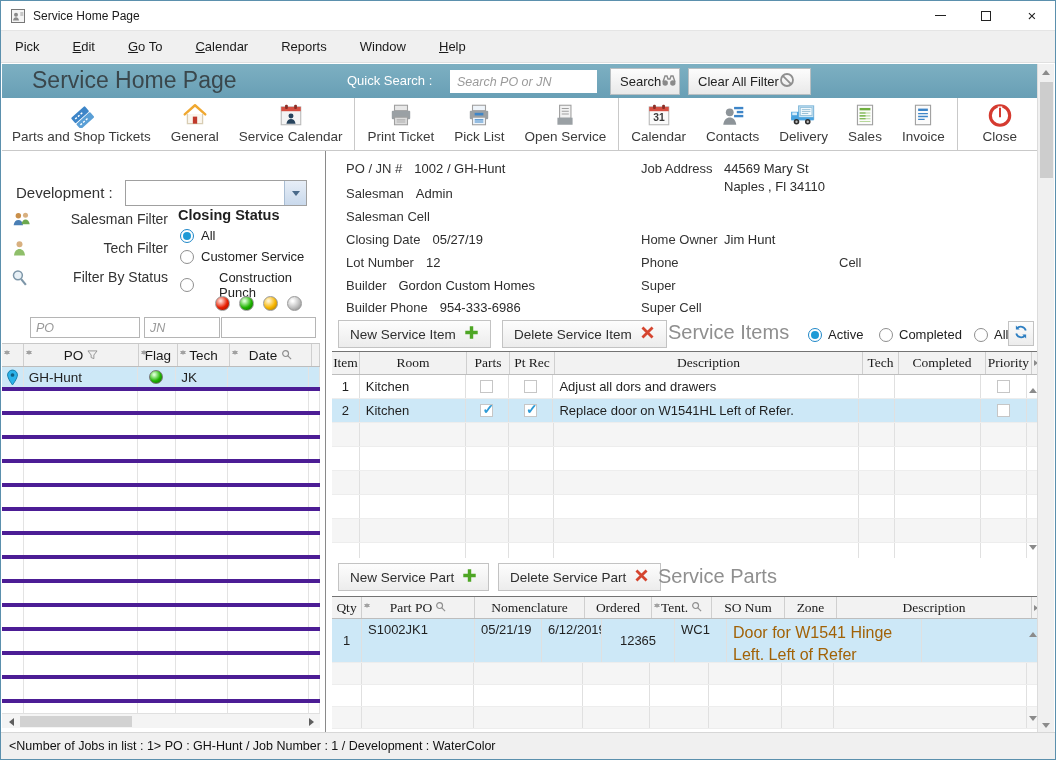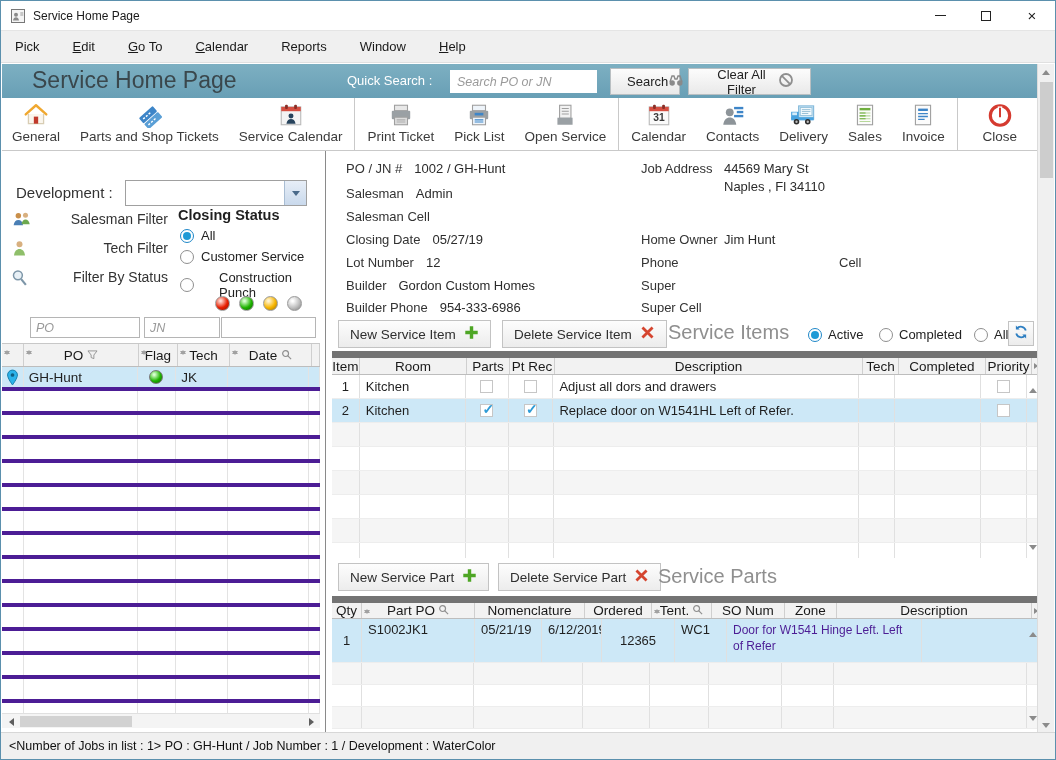--- a/index.html
+++ b/index.html
@@ -19,21 +19,21 @@
   
   .menubar { height:32px; background:#f0f0f0; display:flex; align-items:center; padding-left:14px; border-bottom:1px solid #e0e0e0; }
   .menu-item { font-size:13px; color:#1a1a1a; margin-right:33px; }
 
   
   .teal { position:absolute; left:1px; top:63px; width:1038px; height:34px; background:linear-gradient(180deg,#7db0c2,#689fb5); }
   .teal-title { position:absolute; left:30px; top:3px; font-size:23px; color:#3a474c; }
   .qs-label { position:absolute; left:345px; top:9px; font-size:13px; color:#fff; }
   .qs-input { position:absolute; left:448px; top:6px; width:147px; height:23px; border:1px solid #ffffff; background:#fff; font-size:12.5px; padding:0 6px; color:#333; font-family:"Liberation Sans",sans-serif; }
   .qs-input::placeholder { font-style:italic; color:#9a9a9a; }
-  .hd-btn { position:absolute; top:4px; height:27px; background:linear-gradient(#fcfcfc,#e9e9e9); border:1px solid #b9bfc2; display:inline-flex; align-items:center; padding:0 16px; font-size:13px; color:#222; }
+  .hd-btn { position:absolute; top:4px; height:27px; background:linear-gradient(#fcfcfc,#e9e9e9); border:1px solid #b9bfc2; display:inline-flex; align-items:center; padding:0 9px; font-size:13px; color:#222; }
   .hd-btn.search { left:608px; width:70px; }
   .hd-btn.clear { left:686px; width:123px; }
 
   
   .toolbar { position:absolute; left:1px; top:97px; width:1038px; height:53px; background:#fff; border-bottom:1px solid #c9c9c9; display:flex; }
   .tb-group { display:flex; align-items:stretch; }
   .tb-sep { width:1px; background:#c9c9c9; margin:0 2px; }
   .tb-item { display:flex; flex-direction:column; align-items:center; justify-content:flex-start; padding:3px 10px 0 10px; }
   .tb-icon { height:28px; display:flex; align-items:center; }
   .tb-label { font-size:13.5px; color:#3b3b3b; white-space:nowrap; }
@@ -95,37 +95,37 @@
   .d-row { position:absolute; display:flex; align-items:flex-start; font-size:13px; color:#333; }
   .d-label { margin-right:12px; white-space:nowrap; }
   .d-label.fixed { width:78px; margin-right:5px; }
   .d-value { white-space:nowrap; color:#2b2b2b; }
   .act-btn { position:absolute; height:28px; background:linear-gradient(#fdfdfd,#ececec); border:1px solid #c3c3c3; display:inline-flex; align-items:center; gap:8px; padding:0 11px; font-size:13.5px; color:#2f2f2f; white-space:nowrap; }
   .sec-title { position:absolute; font-size:20px; color:#8f8f8f; white-space:nowrap; }
   .flt-radio { position:absolute; display:flex; align-items:center; gap:6px; font-size:13px; color:#222; }
   .refresh-btn { position:absolute; width:26px; height:25px; background:linear-gradient(#fdfdfd,#ececec); border:1px solid #c3c3c3; display:flex; align-items:center; justify-content:center; }
 
   .grid { position:absolute; }
-  .ghead { display:flex; height:24px; background:#f2f2f2; border-top:7px solid #737373; border-bottom:1px solid #bdbdbd; }
+  .ghead { display:flex; height:24px; background:#f2f2f2; border-top:1px solid #737373; border-bottom:1px solid #bdbdbd;font-family:Liberation Serif, serif; }
   .gh { position:relative; display:flex; align-items:center; justify-content:center; gap:3px; font-size:13.5px; color:#1a1a1a; border-right:1px solid #cfcfcf; overflow:hidden; }
   .gbody { position:relative; overflow:hidden; }
   .grow { display:flex; height:24px; border-bottom:1px solid #ededed; background:#fff; }
   .grow.checked { background:#cde8f7; }
   .grow.alt { background:#f5f5f5; }
   .gc { border-right:1px solid #e0e0e0; display:flex; align-items:center; font-size:13px; color:#1f1f1f; padding:0 6px; overflow:hidden; }
   .gc.center { justify-content:center; padding:0; }
   .cb { width:13px; height:13px; border:1px solid #c6c6c6; background:#fff; position:relative; }
   .cb.checked::after { content:"\2713"; position:absolute; left:1px; top:-4px; font-size:14px; font-weight:bold; color:#2e9bd6; }
 
   .ic0{width:28px;} .ic1{width:107px;} .ic2{width:43px;} .ic3{width:45px;} .ic4{width:308px;} .ic5{width:36px;} .ic6{width:87px;} .ic7{width:46px;} .ic8{flex:1;}
   .pc0{width:30px;} .pc1{width:113px;} .pc2{width:110px;} .pc3{width:67px;} .pc4{width:60px;} .pc5{width:73px;} .pc6{width:52px;} .pc7{width:195px;} .pc8{flex:1;}
   .prow-data { height:44px; }
   .prow-data .gc { align-items:flex-start; padding-top:3px; }
   .prow-data .gc.center { align-items:center; padding-top:0; }
-  .desc-wrap { white-space:normal; line-height:1.35; font-size:12px; color:#4c1d95; }
+  .desc-wrap { white-space:normal; line-height:1.35; font-size:16px; color:#a16207; }
   .gscroll-up { position:absolute; right:3px; top:4px; }
   .gscroll-down { position:absolute; right:3px; bottom:4px; }
 
   
   .statusbar { position:absolute; left:0; bottom:0; width:100%; height:27px; background:#f0f0f0; border-top:1px solid #d7d7d7; display:flex; align-items:center; padding-left:8px; font-size:12.5px; color:#111; }
   .vscroll { position:absolute; right:1px; top:63px; width:17px; height:670px; background:#f0f0f0; border-left:1px solid #dcdcdc; }
   .vscroll .vs-btn { position:absolute; left:0; width:100%; height:17px; display:flex; align-items:center; justify-content:center; }
   .vscroll .vs-thumb { position:absolute; left:2px; top:18px; width:13px; height:96px; background:#cdcdcd; }
 </style>
 </head>
@@ -185,38 +185,38 @@
             <path d="M3.9 3.9 12.1 12.1" stroke="#8f8f8f" stroke-width="1.8"></path>
           </svg></span>
     </button>
   </div>
 
   <div class="toolbar">
     <div class="tb-group">
       <div class="tb-item">
         <span class="tb-icon">
             <svg width="26" height="26" viewBox="0 0 24 24">
-              <path d="M2.5 11.5 12 3l9.5 8.5" fill="none" stroke="#f0a830" stroke-width="2.2" stroke-linecap="round" stroke-linejoin="round"></path>
-              <path d="M5 11v9h14v-9" fill="#faf6ee" stroke="#d8cdb4" stroke-width="1.2"></path>
-              <rect x="10" y="13.5" width="4" height="6.5" fill="#c0392b"></rect>
-            </svg>
-          </span>
-        <span class="tb-label">General</span>
-      </div>
-      <div class="tb-item">
-        <span class="tb-icon">
-            <svg width="26" height="26" viewBox="0 0 24 24">
               <g transform="rotate(-42 12 12)">
                 <rect x="3" y="8" width="17" height="6.5" rx="1" fill="#3d85c8"></rect>
                 <rect x="3" y="15.2" width="17" height="6.5" rx="1" fill="#5a9fd6"></rect>
                 <path d="M5.5 11.2h9M5.5 18.4h9" stroke="#fff" stroke-width="1.3" stroke-dasharray="2 1.4"></path>
               </g>
             </svg>
           </span>
         <span class="tb-label">Parts and Shop Tickets</span>
+      </div>
+      <div class="tb-item">
+        <span class="tb-icon">
+            <svg width="26" height="26" viewBox="0 0 24 24">
+              <path d="M2.5 11.5 12 3l9.5 8.5" fill="none" stroke="#f0a830" stroke-width="2.2" stroke-linecap="round" stroke-linejoin="round"></path>
+              <path d="M5 11v9h14v-9" fill="#faf6ee" stroke="#d8cdb4" stroke-width="1.2"></path>
+              <rect x="10" y="13.5" width="4" height="6.5" fill="#c0392b"></rect>
+            </svg>
+          </span>
+        <span class="tb-label">General</span>
       </div>
       <div class="tb-item">
         <span class="tb-icon">
             <svg width="26" height="26" viewBox="0 0 24 24">
               <rect x="3" y="4.5" width="18" height="16.5" fill="#f4f4f4" stroke="#b9b9b9"></rect>
               <rect x="3" y="4.5" width="18" height="4" fill="#d64f42"></rect>
               <rect x="6.5" y="2.5" width="2.6" height="4" rx="1" fill="#8a2f27"></rect>
               <rect x="14.9" y="2.5" width="2.6" height="4" rx="1" fill="#8a2f27"></rect>
               <circle cx="12" cy="13" r="2.3" fill="#27435c"></circle>
               <path d="M7.8 20c.5-2.9 2.2-4.2 4.2-4.2s3.7 1.3 4.2 4.2z" fill="#27435c"></path>

